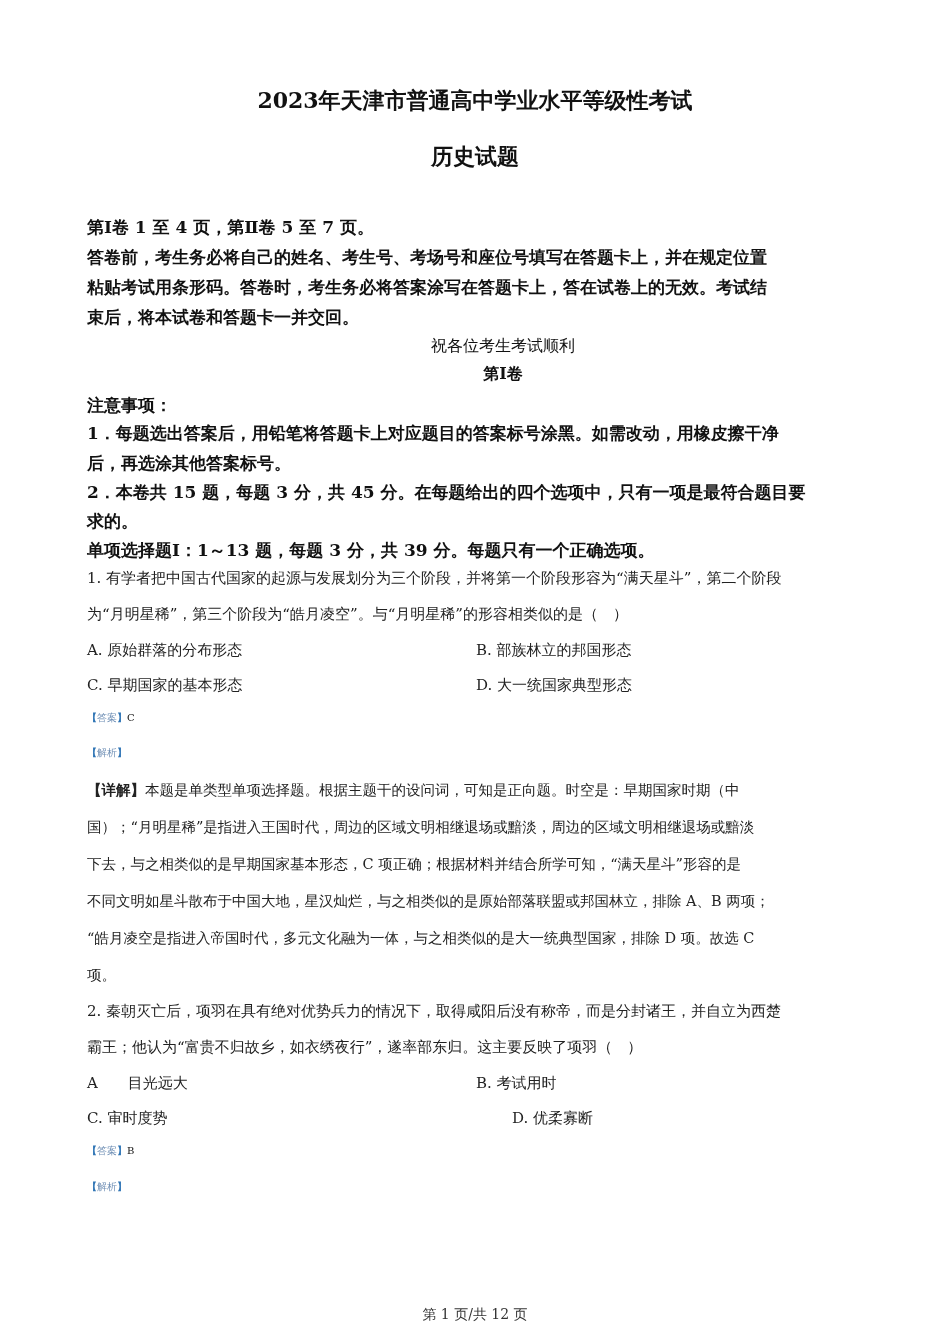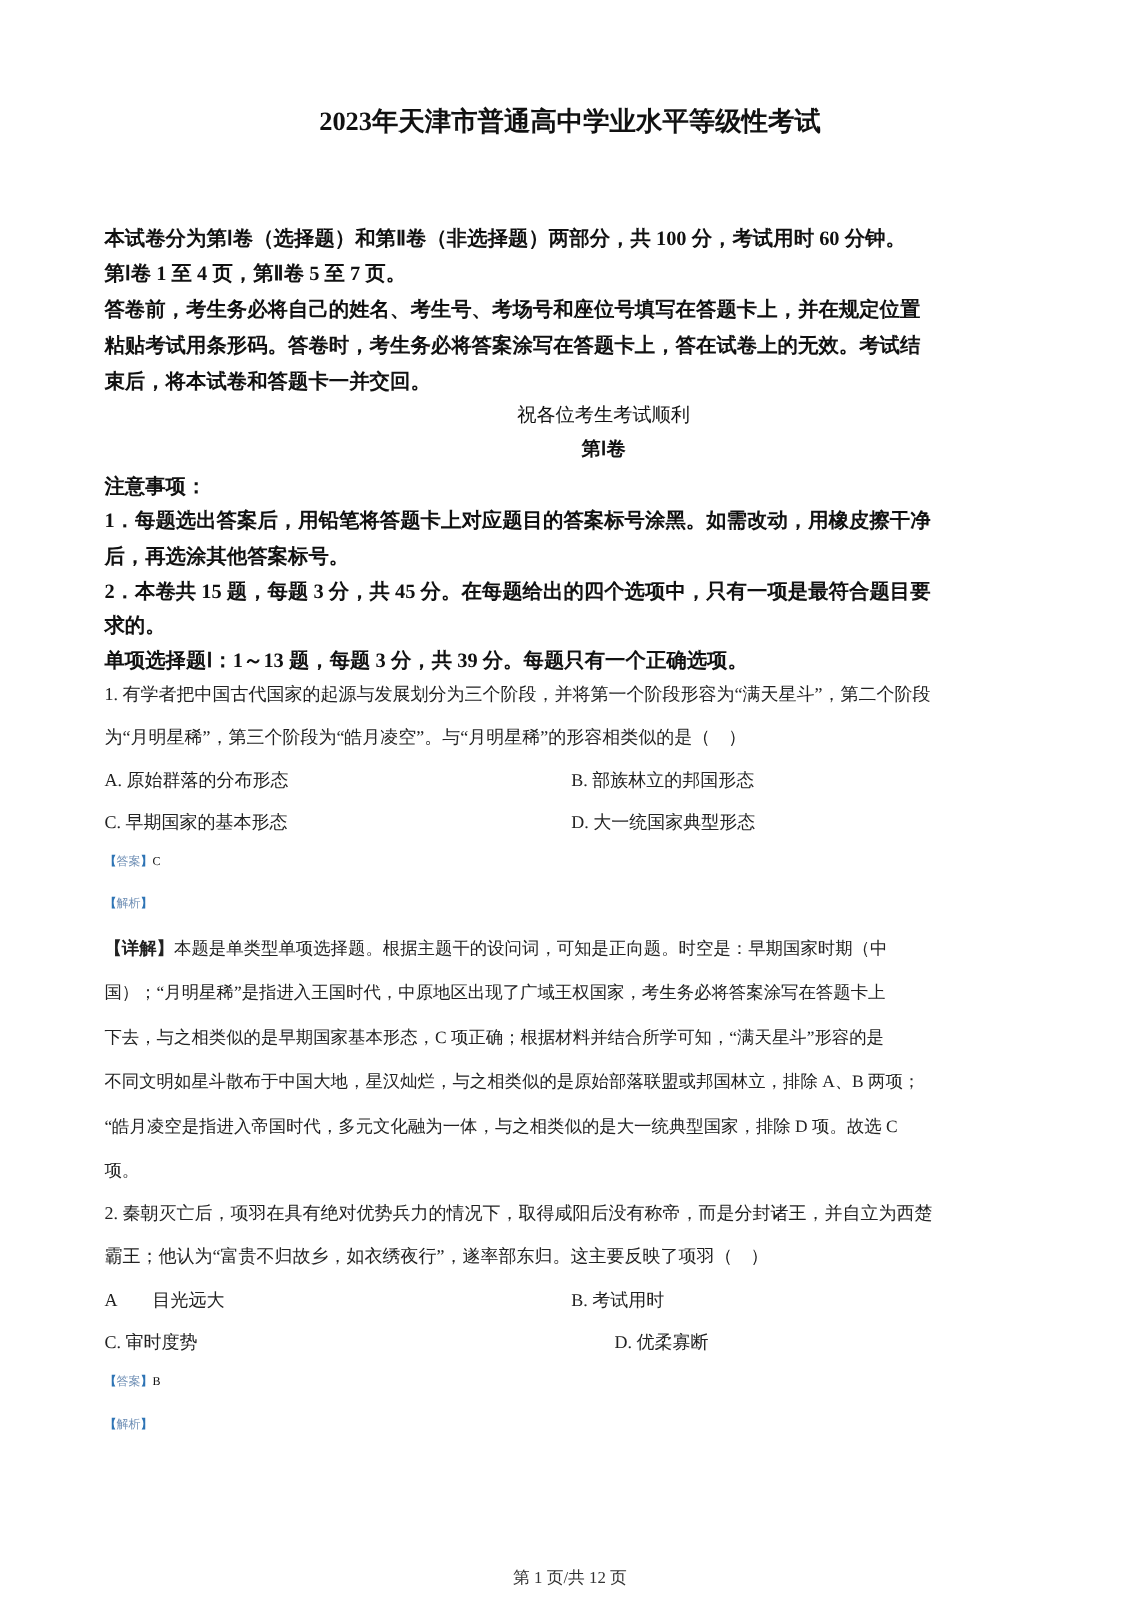--- a/index.html
+++ b/index.html
@@ -1,39 +1,39 @@
 <!DOCTYPE html>
 <html><head>
 <meta charset="utf-8">
 <style>
   html, body { margin: 0; padding: 0; background: #ffffff; }
   body { width: 950px; height: 1344px; position: relative; overflow: hidden;
          font-family: "DejaVu Serif", "Liberation Serif", serif; color: #111; }
-  .page { position: absolute; left: 0; top: 0; width: 950px; height: 1064px; font-family: Liberation Serif, serif; }
+  .page { position: absolute; left: 0; top: 0; width: 950px; height: 1064px; }
   .abs { position: absolute; white-space: nowrap; }
   .title { left: 0; width: 950px; text-align: center; font-weight: bold; font-size: 22px; }
   .b { font-weight: bold; font-size: 17px; }
   .body { font-size: 15px; color: #222; }
   .center { left: 0; width: 950px; text-align: center; padding-left: 28px; }
   .opt-right { left: 476px; }
   .opt-left { left: 87px; }
   .tag { color: #6f8fb5; font-size: 10px; }
   .tag .br { color: #2e74b5; font-weight: bold; }
   .ans-val { color: #111; }
   .footer { left: 0; width: 950px; text-align: center; font-size: 14px; color: #333; }
   .line { left: 87px; }
 </style>
 </head>
 <body>
 
 <div class="page">
 
   <div class="abs title" style="top:86px;">2023年天津市普通高中学业水平等级性考试</div>
+  <div class="abs title" style="top:142px;">历史试题</div>
 
-  <div class="abs b line" style="top:187px;">本试卷分为第Ⅰ卷（选择题）和第Ⅱ卷（非选择题）两部分，共 100 分，考试用时 60 分钟。</div>
   <div class="abs b line" style="top:216px;">第Ⅰ卷 1 至 4 页，第Ⅱ卷 5 至 7 页。</div>
   <div class="abs b line" style="top:246px;">答卷前，考生务必将自己的姓名、考生号、考场号和座位号填写在答题卡上，并在规定位置</div>
   <div class="abs b line" style="top:276px;">粘贴考试用条形码。答卷时，考生务必将答案涂写在答题卡上，答在试卷上的无效。考试结</div>
   <div class="abs b line" style="top:306px;">束后，将本试卷和答题卡一并交回。</div>
 
   <div class="abs center" style="top:336px;font-size:16px;">祝各位考生考试顺利</div>
   <div class="abs center b" style="top:364px;font-size:16px;">第Ⅰ卷</div>
 
   <div class="abs b line" style="top:394px;">注意事项：</div>
   <div class="abs b line" style="top:422px;">1．每题选出答案后，用铅笔将答题卡上对应题目的答案标号涂黑。如需改动，用橡皮擦干净</div>
@@ -52,21 +52,21 @@
   <div class="abs tag line" style="top:711px;">
     <span class="br">【</span><span>答案</span><span class="br">】</span><span class="ans-val">C</span>
   </div>
   <div class="abs tag line" style="top:746px;">
     <span class="br">【</span><span>解析</span><span class="br">】</span>
   </div>
 
   <div class="abs body line" style="top:781px;font-size:14.5px;">
     <span style="font-weight:bold;margin-top:28px;">【详解】</span><span>本题是单类型单项选择题。根据主题干的设问词，可知是正向题。时空是：早期国家时期（中</span>
   </div>
-  <div class="abs body line" style="top:818px;font-size:14.5px;">国）；“月明星稀”是指进入王国时代，中原地区出现了广域王权国家，考生务必将答案涂写在答题卡上</div>
+  <div class="abs body line" style="top:818px;font-size:14.5px;">国）；“月明星稀”是指进入王国时代，周边的区域文明相继退场或黯淡，周边的区域文明相继退场或黯淡</div>
   <div class="abs body line" style="top:855px;font-size:14.5px;">下去，与之相类似的是早期国家基本形态，C 项正确；根据材料并结合所学可知，“满天星斗”形容的是</div>
   <div class="abs body line" style="top:892px;font-size:14.5px;">不同文明如星斗散布于中国大地，星汉灿烂，与之相类似的是原始部落联盟或邦国林立，排除 A、B 两项；</div>
   <div class="abs body line" style="top:929px;font-size:14.5px;">“皓月凌空是指进入帝国时代，多元文化融为一体，与之相类似的是大一统典型国家，排除 D 项。故选 C</div>
   <div class="abs body line" style="top:966px;font-size:14.5px;">项。</div>
 
   <div class="abs body line" style="top:1002px;">2. 秦朝灭亡后，项羽在具有绝对优势兵力的情况下，取得咸阳后没有称帝，而是分封诸王，并自立为西楚</div>
   <div class="abs body line" style="top:1038px;">霸王；他认为“富贵不归故乡，如衣绣夜行”，遂率部东归。这主要反映了项羽（　）</div>
   <div class="abs body opt-left" style="top:1074px;">A　　目光远大</div>
   <div class="abs body opt-right" style="top:1074px;">B. 考试用时</div>
   <div class="abs body opt-left" style="top:1109px;">C. 审时度势</div>

